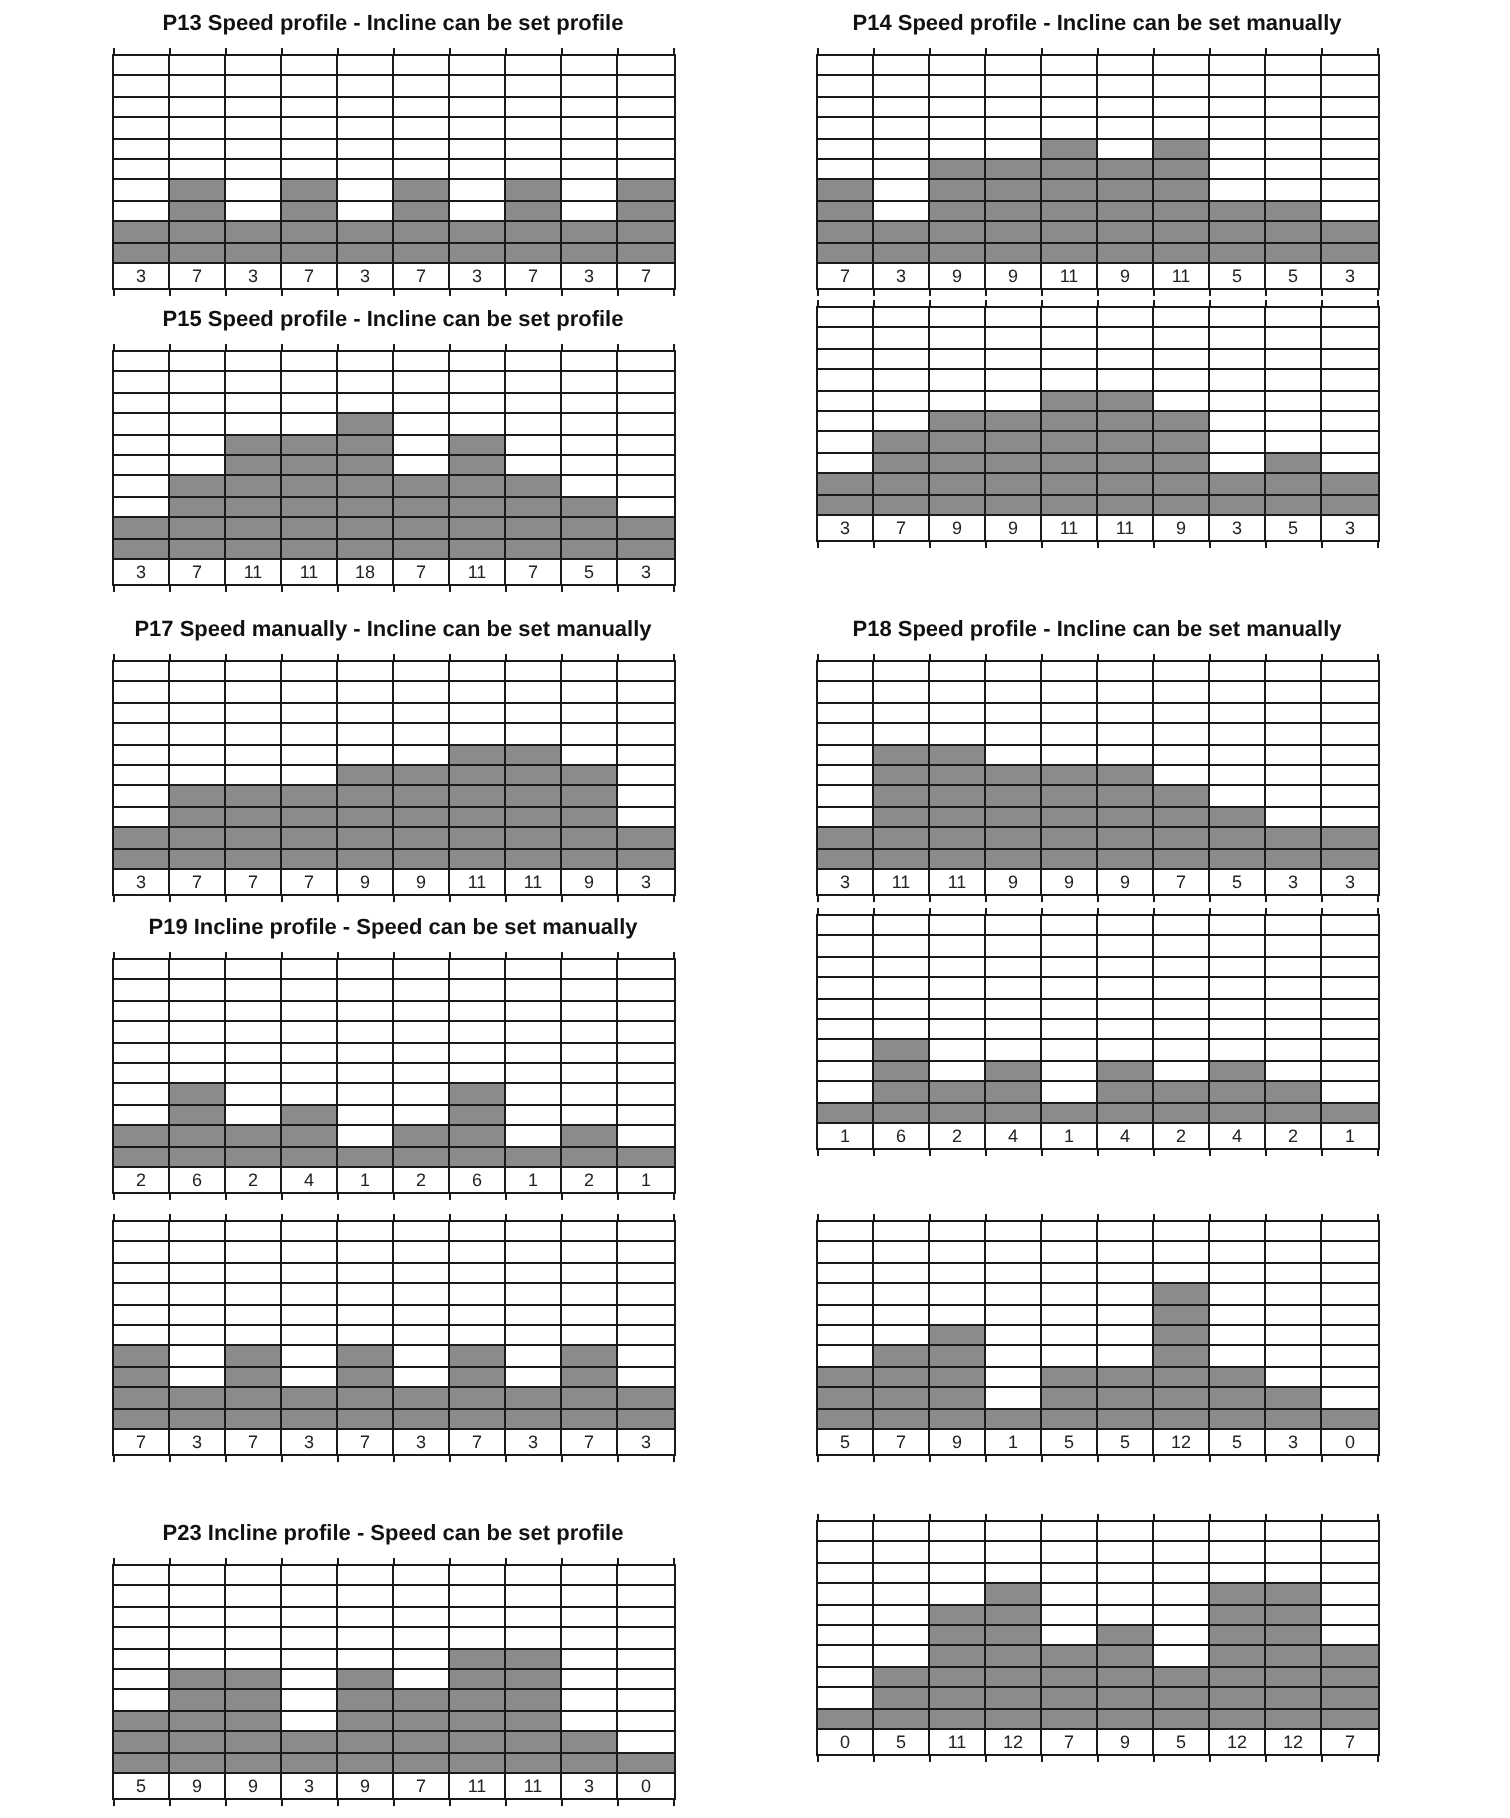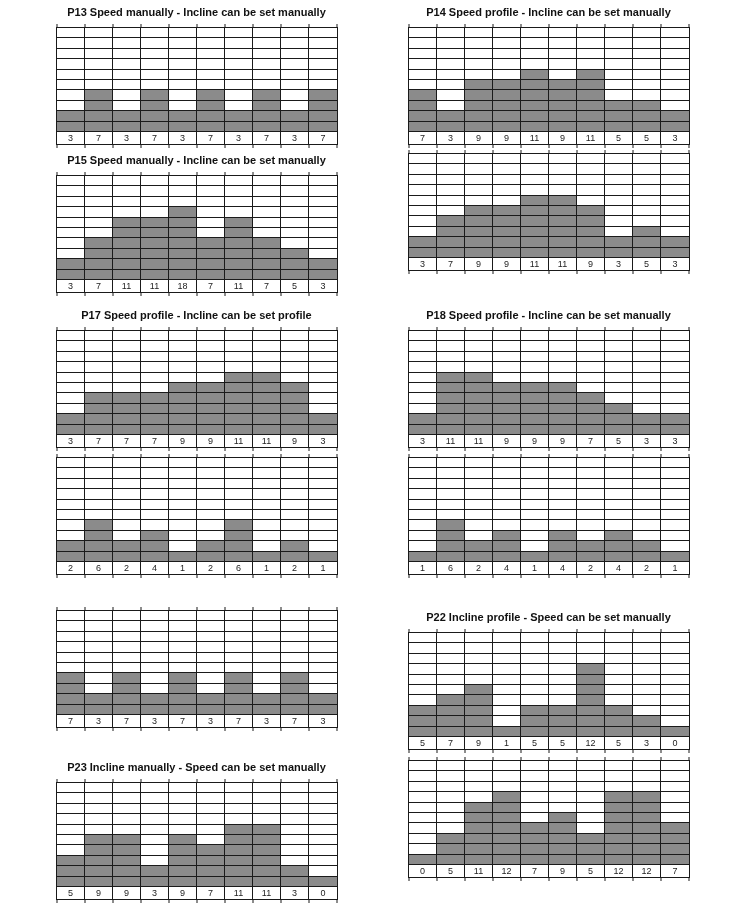--- a/index.html
+++ b/index.html
@@ -66,21 +66,21 @@
   }
   .tick.top{top:-4px;}
   .tick.bottom{bottom:-4px;}
 </style>
 </head>
 <body>
 
 <div class="page">
 
   <section class="chart-block col-left row-0">
-    <h3 class="chart-title">P13 Speed manually - Incline can be set manually</h3>
+    <h3 class="chart-title">P13 Speed profile - Incline can be set profile</h3>
     <div class="chart-grid">
         <div class="cell"></div>
         <div class="cell"></div>
         <div class="cell"></div>
         <div class="cell"></div>
         <div class="cell"></div>
         <div class="cell"></div>
         <div class="cell"></div>
         <div class="cell"></div>
         <div class="cell"></div>
@@ -342,21 +342,21 @@
         <div class="tick bottom" style="left: 50%;"></div>
         <div class="tick bottom" style="left: 60%;"></div>
         <div class="tick bottom" style="left: 70%;"></div>
         <div class="tick bottom" style="left: 80%;"></div>
         <div class="tick bottom" style="left: 90%;"></div>
         <div class="tick bottom" style="left: 100%;"></div>
       </div>
   </section>
 
   <section class="chart-block col-left row-1">
-    <h3 class="chart-title">P15 Speed manually - Incline can be set manually</h3>
+    <h3 class="chart-title">P15 Speed profile - Incline can be set profile</h3>
     <div class="chart-grid">
         <div class="cell"></div>
         <div class="cell"></div>
         <div class="cell"></div>
         <div class="cell"></div>
         <div class="cell"></div>
         <div class="cell"></div>
         <div class="cell"></div>
         <div class="cell"></div>
         <div class="cell"></div>
@@ -617,21 +617,21 @@
         <div class="tick bottom" style="left: 50%;"></div>
         <div class="tick bottom" style="left: 60%;"></div>
         <div class="tick bottom" style="left: 70%;"></div>
         <div class="tick bottom" style="left: 80%;"></div>
         <div class="tick bottom" style="left: 90%;"></div>
         <div class="tick bottom" style="left: 100%;"></div>
       </div>
   </section>
 
   <section class="chart-block col-left row-2">
-    <h3 class="chart-title">P17 Speed profile - Incline can be set profile</h3>
+    <h3 class="chart-title">P17 Speed manually - Incline can be set manually</h3>
     <div class="chart-grid">
         <div class="cell"></div>
         <div class="cell"></div>
         <div class="cell"></div>
         <div class="cell"></div>
         <div class="cell"></div>
         <div class="cell"></div>
         <div class="cell"></div>
         <div class="cell"></div>
         <div class="cell"></div>
@@ -893,20 +893,21 @@
         <div class="tick bottom" style="left: 50%;"></div>
         <div class="tick bottom" style="left: 60%;"></div>
         <div class="tick bottom" style="left: 70%;"></div>
         <div class="tick bottom" style="left: 80%;"></div>
         <div class="tick bottom" style="left: 90%;"></div>
         <div class="tick bottom" style="left: 100%;"></div>
       </div>
   </section>
 
   <section class="chart-block col-left row-3">
+    <h3 class="chart-title">P19 Incline profile - Speed can be set manually</h3>
     <div class="chart-grid">
         <div class="cell"></div>
         <div class="cell"></div>
         <div class="cell"></div>
         <div class="cell"></div>
         <div class="cell"></div>
         <div class="cell"></div>
         <div class="cell"></div>
         <div class="cell"></div>
         <div class="cell"></div>
@@ -1304,21 +1305,20 @@
         <div class="tick bottom" style="left: 50%;"></div>
         <div class="tick bottom" style="left: 60%;"></div>
         <div class="tick bottom" style="left: 70%;"></div>
         <div class="tick bottom" style="left: 80%;"></div>
         <div class="tick bottom" style="left: 90%;"></div>
         <div class="tick bottom" style="left: 100%;"></div>
       </div>
   </section>
 
   <section class="chart-block col-right row-4">
-    <h3 class="chart-title">P22 Incline profile - Speed can be set manually</h3>
     <div class="chart-grid">
         <div class="cell"></div>
         <div class="cell"></div>
         <div class="cell"></div>
         <div class="cell"></div>
         <div class="cell"></div>
         <div class="cell"></div>
         <div class="cell"></div>
         <div class="cell"></div>
         <div class="cell"></div>
@@ -1442,21 +1442,21 @@
         <div class="tick bottom" style="left: 50%;"></div>
         <div class="tick bottom" style="left: 60%;"></div>
         <div class="tick bottom" style="left: 70%;"></div>
         <div class="tick bottom" style="left: 80%;"></div>
         <div class="tick bottom" style="left: 90%;"></div>
         <div class="tick bottom" style="left: 100%;"></div>
       </div>
   </section>
 
   <section class="chart-block col-left row-5">
-    <h3 class="chart-title">P23 Incline manually - Speed can be set manually</h3>
+    <h3 class="chart-title">P23 Incline profile - Speed can be set profile</h3>
     <div class="chart-grid">
         <div class="cell"></div>
         <div class="cell"></div>
         <div class="cell"></div>
         <div class="cell"></div>
         <div class="cell"></div>
         <div class="cell"></div>
         <div class="cell"></div>
         <div class="cell"></div>
         <div class="cell"></div>

